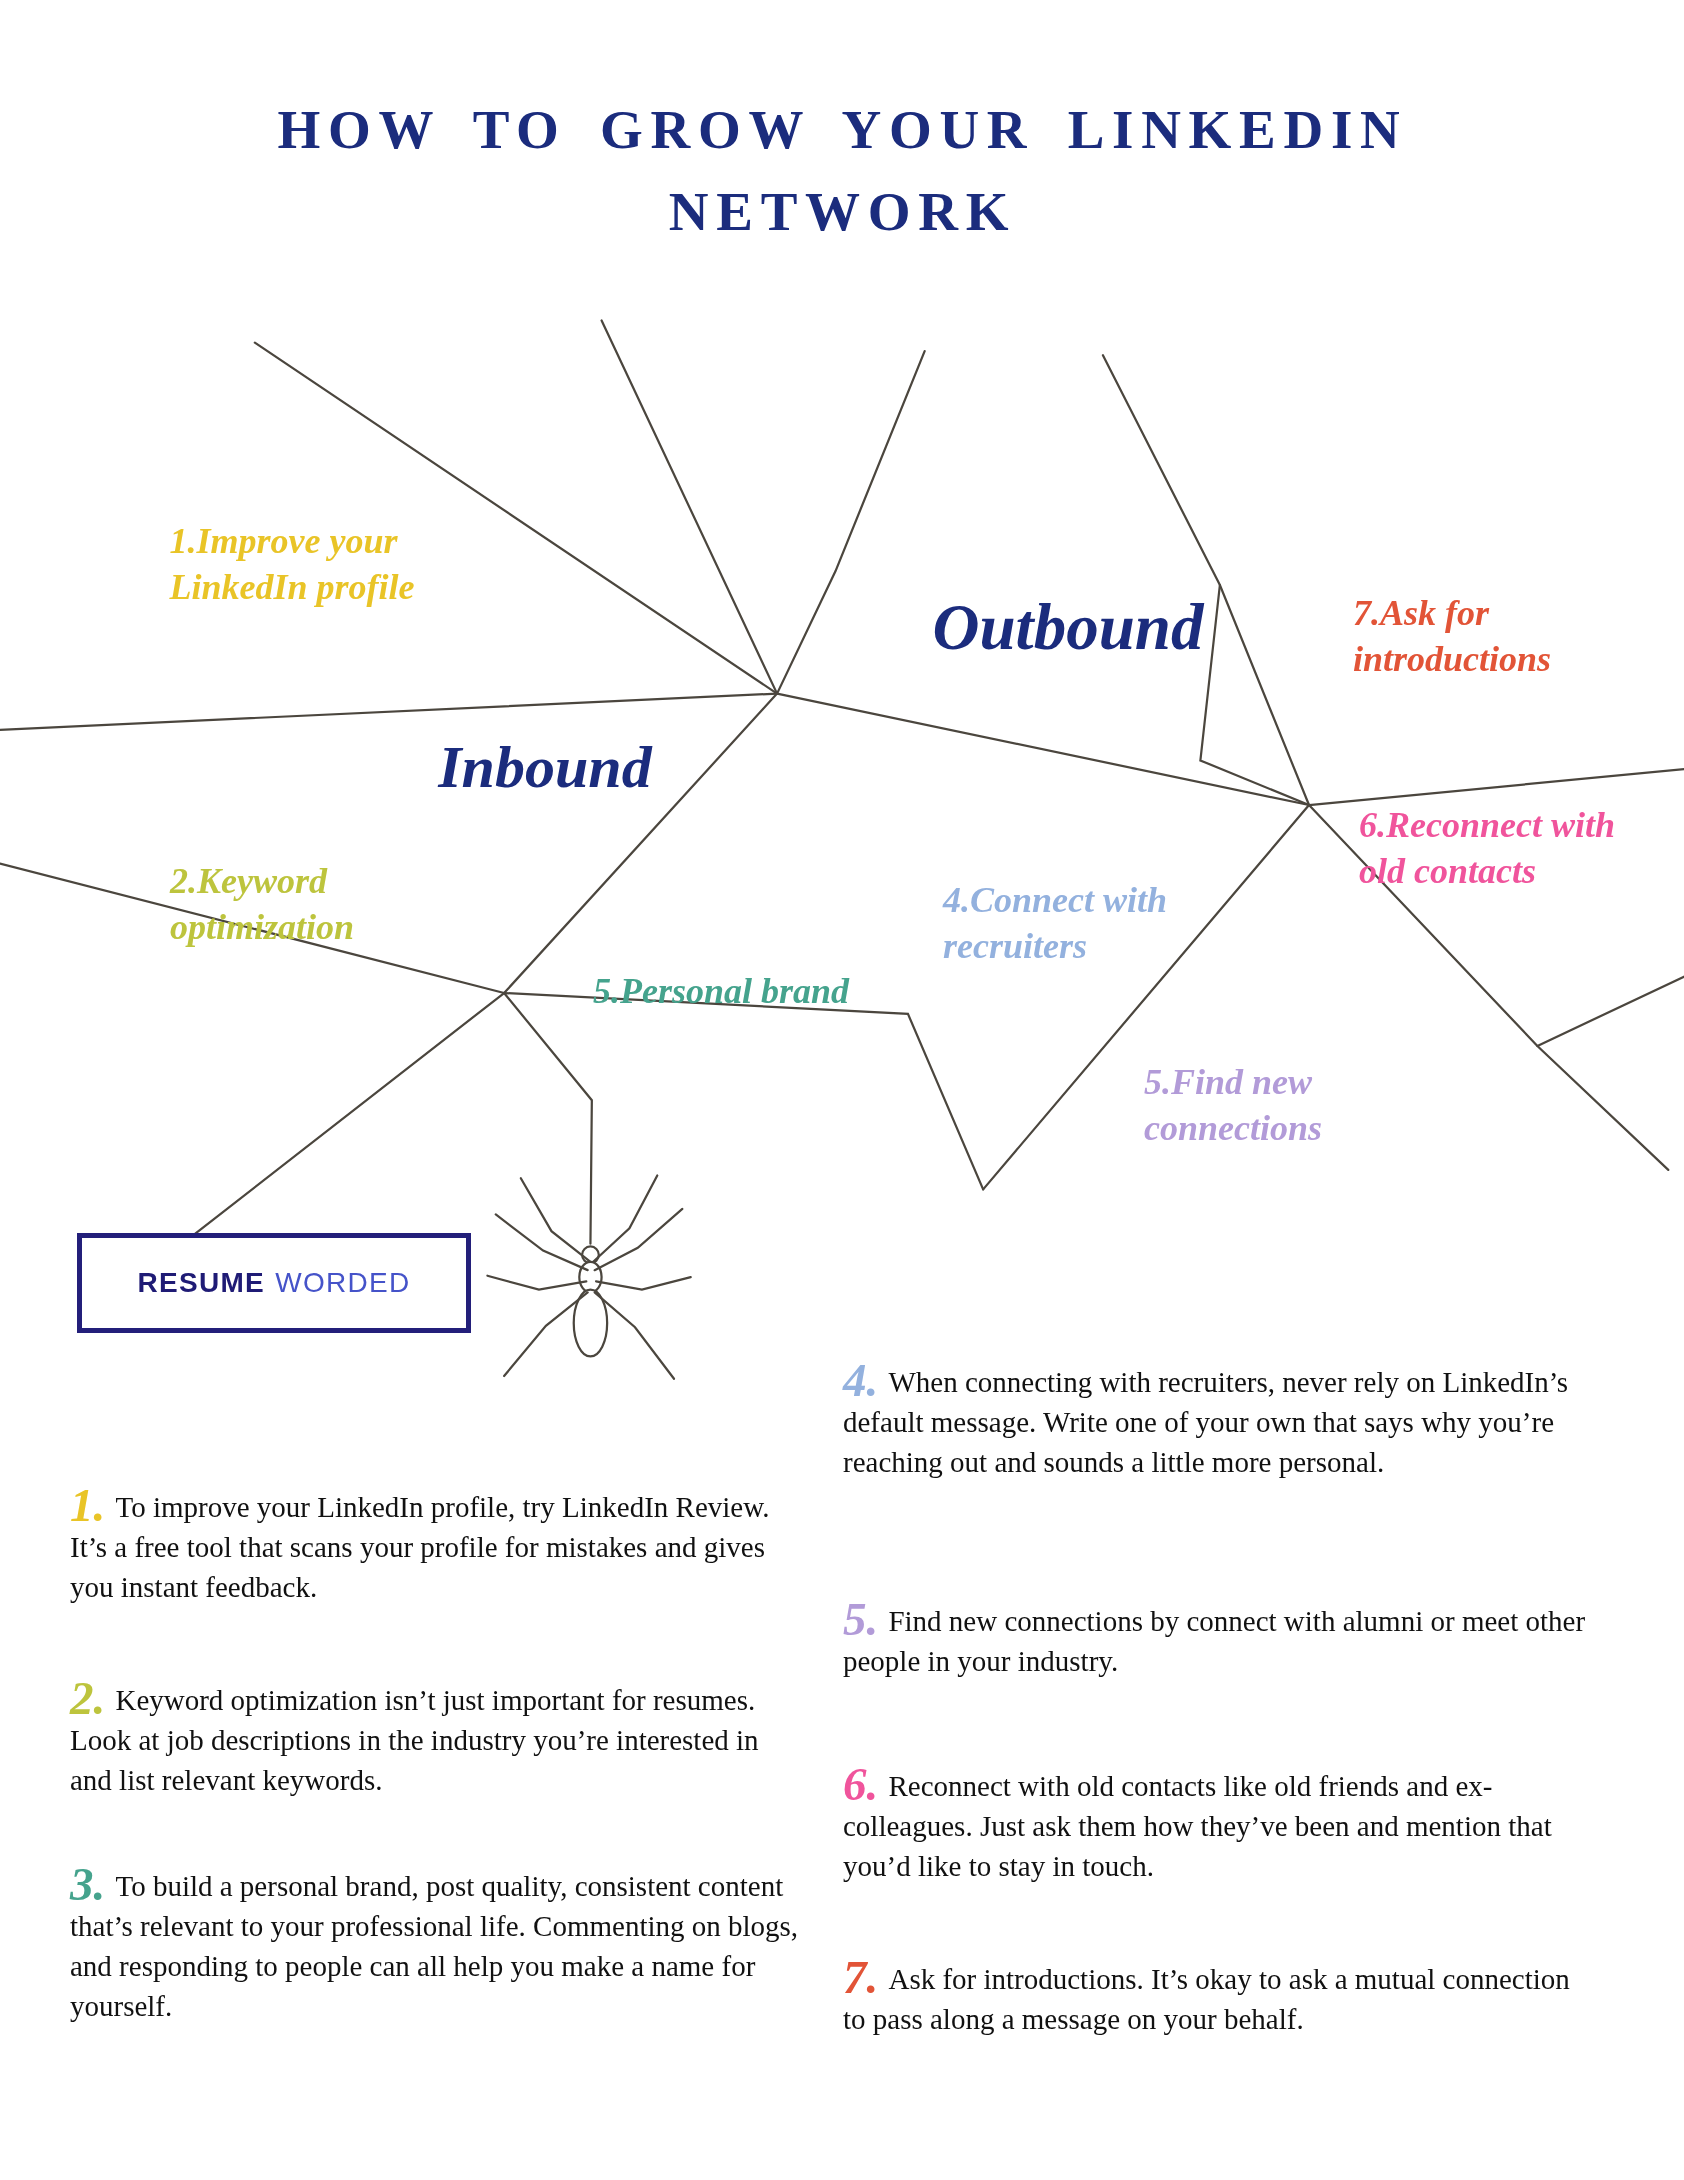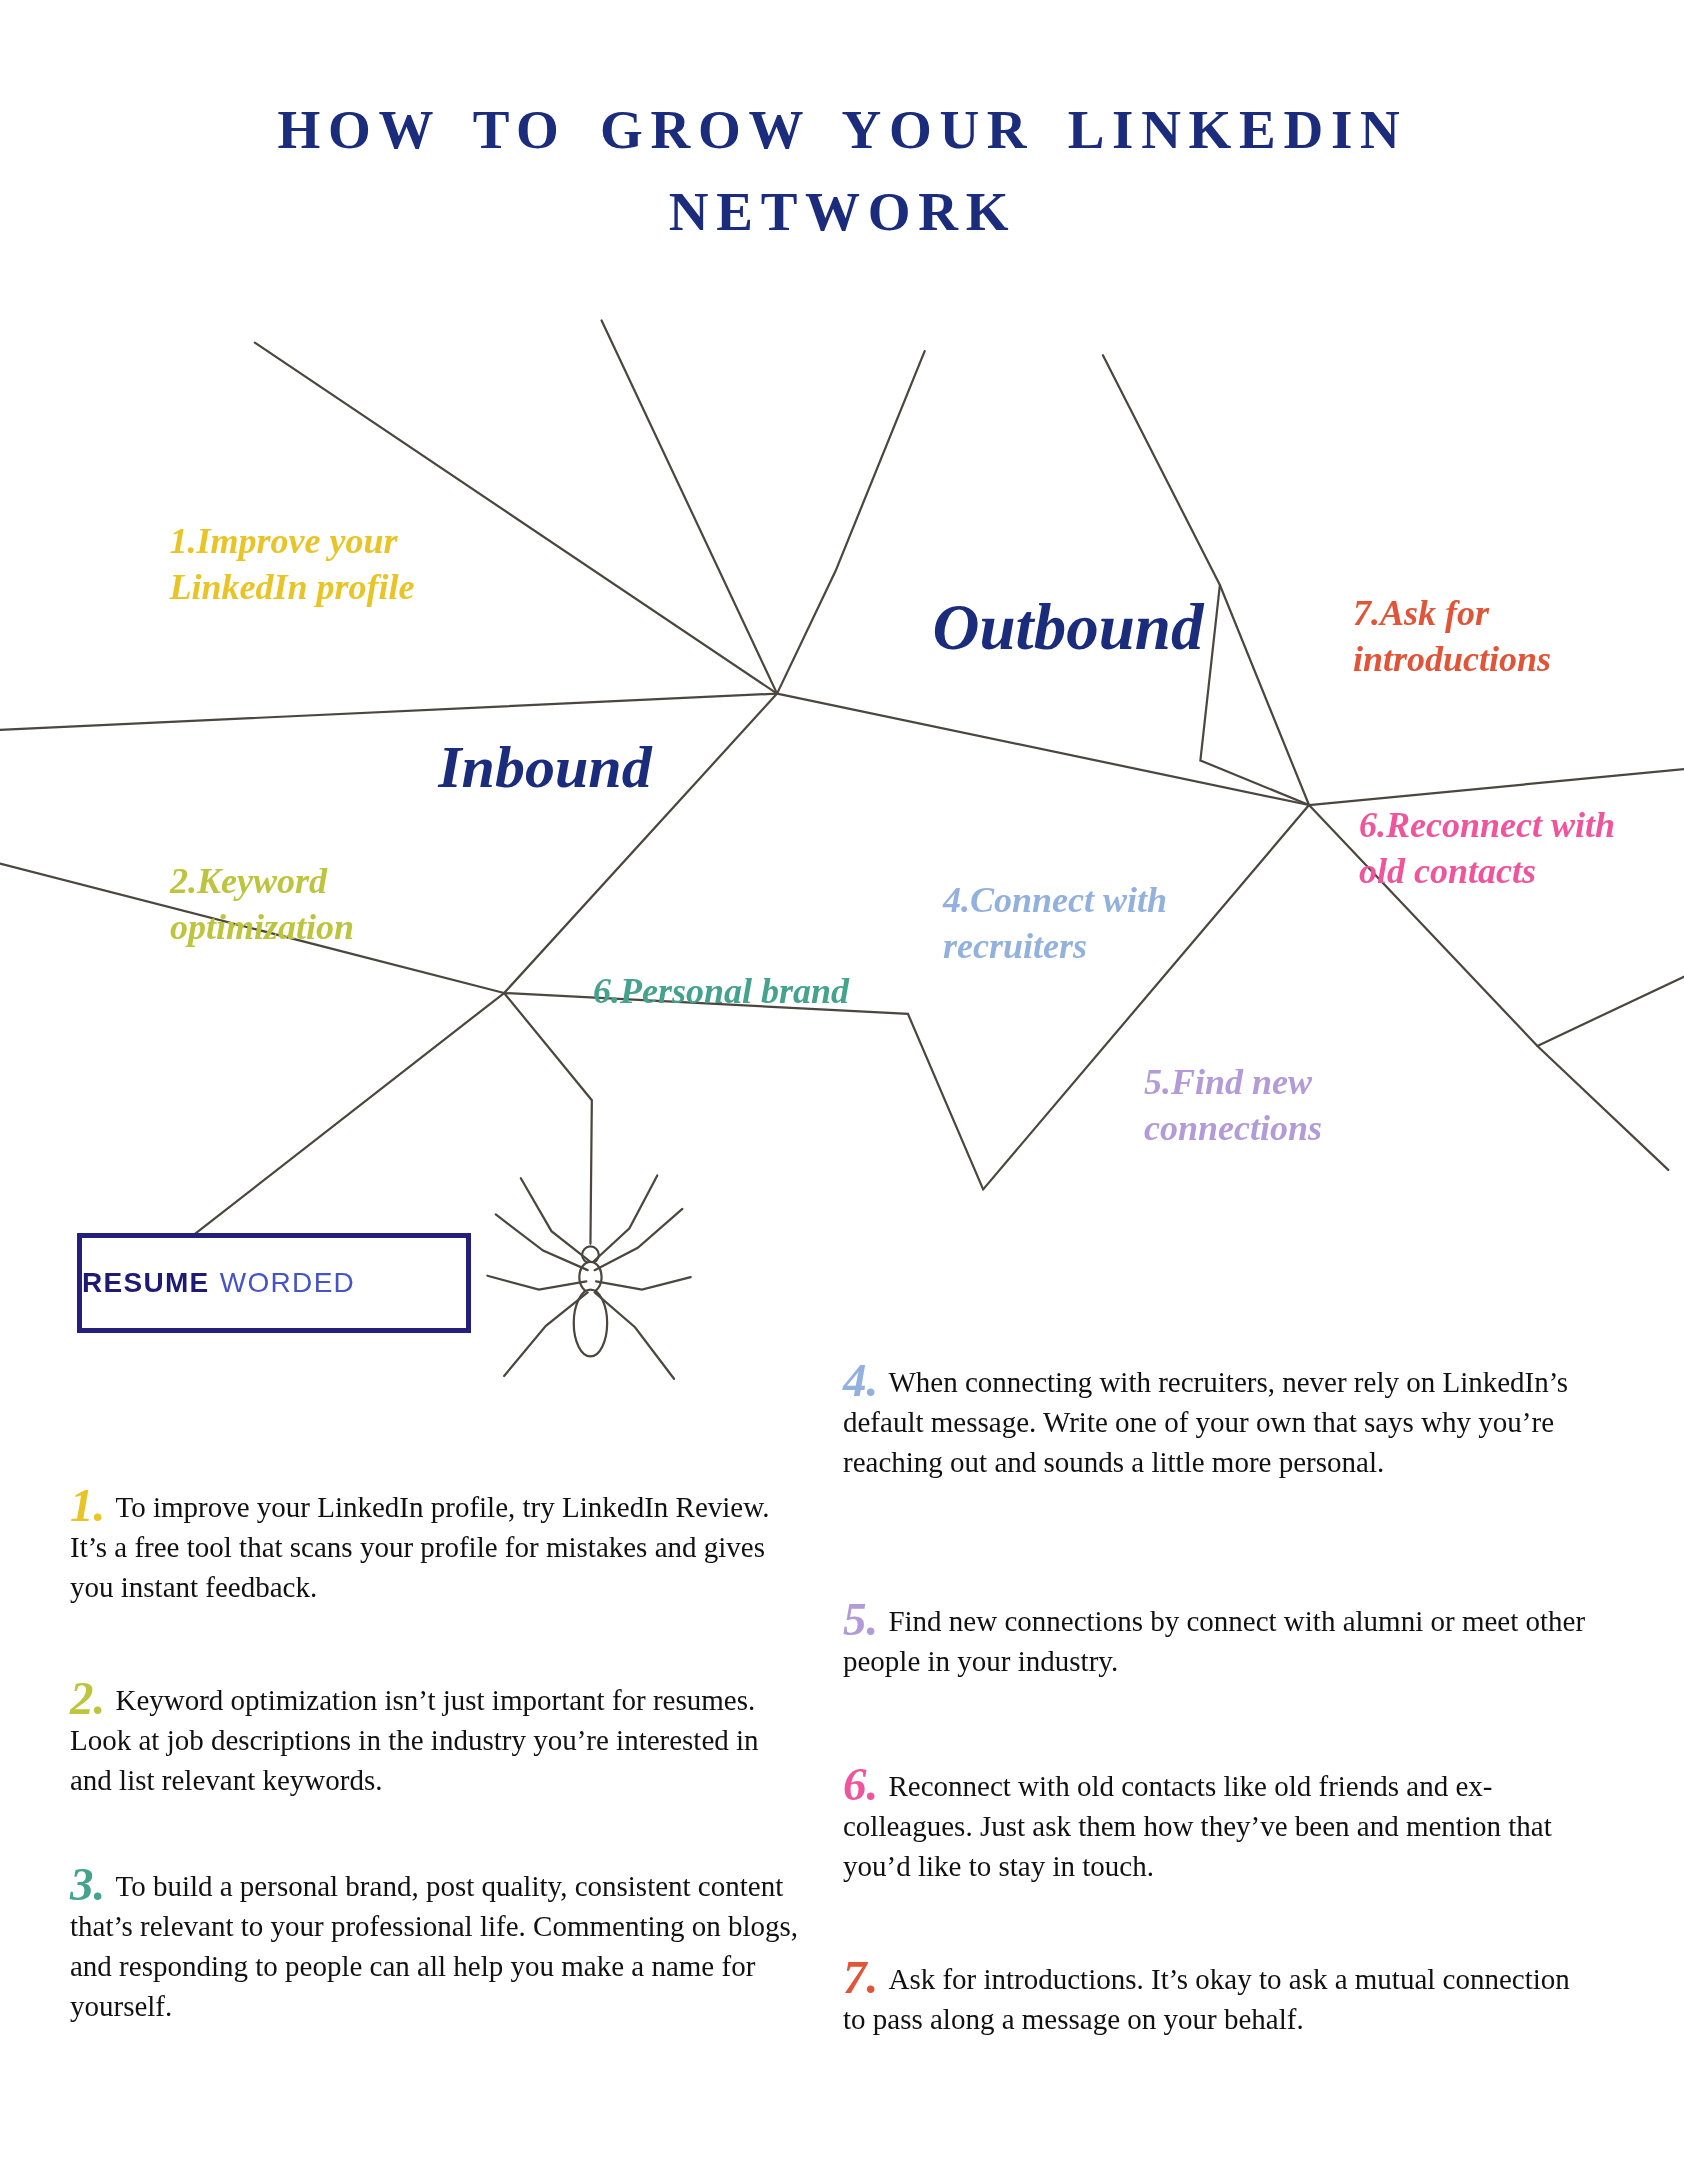--- a/index.html
+++ b/index.html
@@ -61,20 +61,21 @@
   .wl6{ left:1487px; top:848px; }
   .wl7{ left:1452px; top:636px; }
   .logo-box{
     position:absolute;
     left:77px; top:1233px;
     width:394px; height:100px;
     border:5.1px solid #231f7a;
     box-sizing:border-box;
     display:flex;
     align-items:center;
+    justify-content:center;
     font-family:"Liberation Sans", sans-serif;
     font-size:28px;
     letter-spacing:1.3px;
     background:#ffffff;
   }
   .logo-w1{ font-weight:bold; }
   .logo-w2{ margin-left:10.2px; font-weight:normal; }
   .tip{
     position:absolute;
     font-family:"Liberation Serif", serif;
@@ -147,21 +148,21 @@
 
   <div class="web-label wl1" style="color: rgb(233, 196, 39);">
     <span class="ll">1.Improve your</span>
     <span class="ll">LinkedIn profile</span>
   </div>
   <div class="web-label wl2" style="color: rgb(189, 196, 61);">
     <span class="ll">2.Keyword</span>
     <span class="ll">optimization</span>
   </div>
   <div class="web-label wl3" style="color: rgb(69, 163, 141);">
-    <span class="ll">6.Personal brand</span>
+    <span class="ll">5.Personal brand</span>
     <span class="ll"></span>
   </div>
   <div class="web-label wl4" style="color: rgb(147, 177, 222);">
     <span class="ll">4.Connect with</span>
     <span class="ll">recruiters</span>
   </div>
   <div class="web-label wl5" style="color: rgb(178, 155, 216);">
     <span class="ll">5.Find new</span>
     <span class="ll">connections</span>
   </div>

